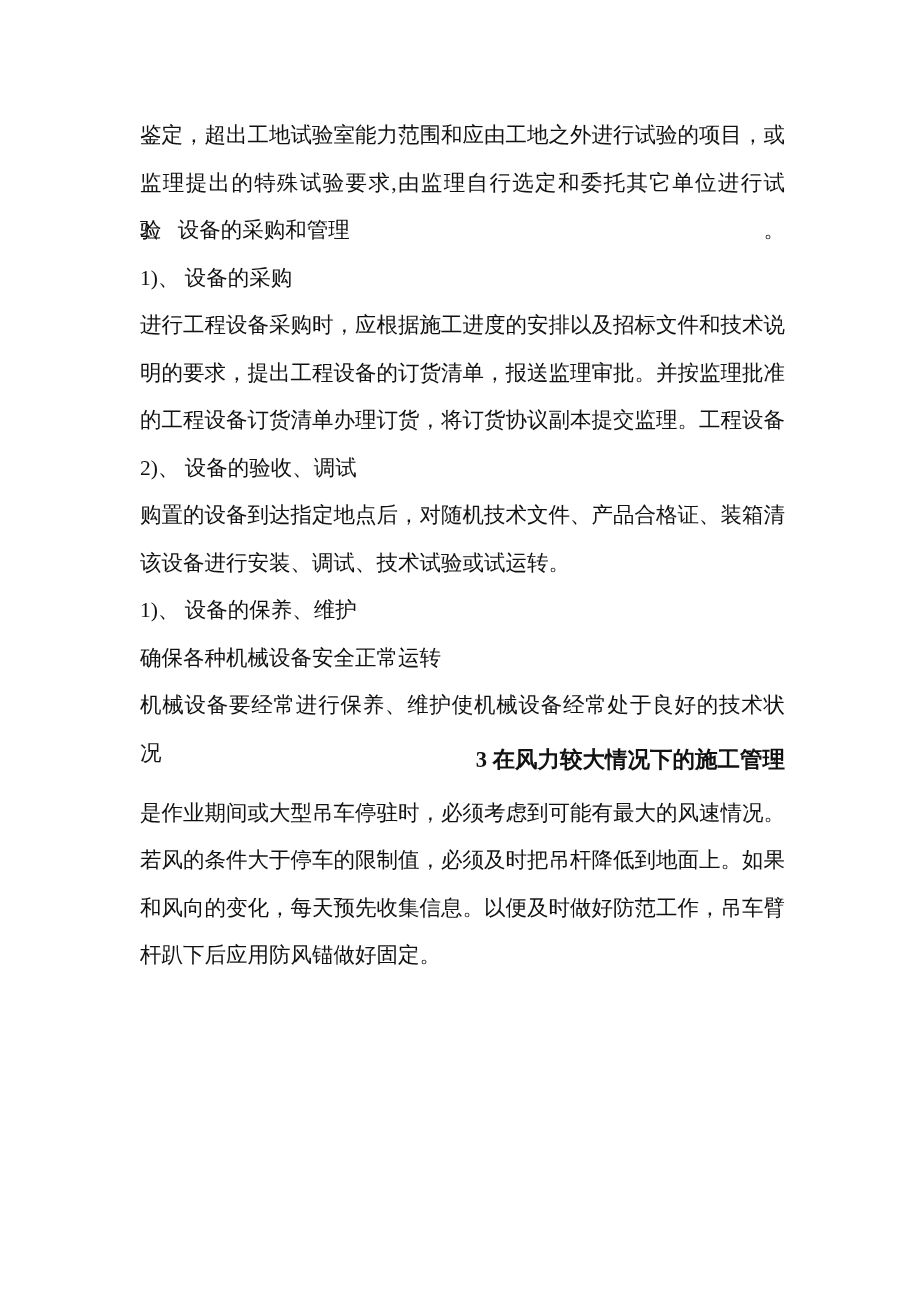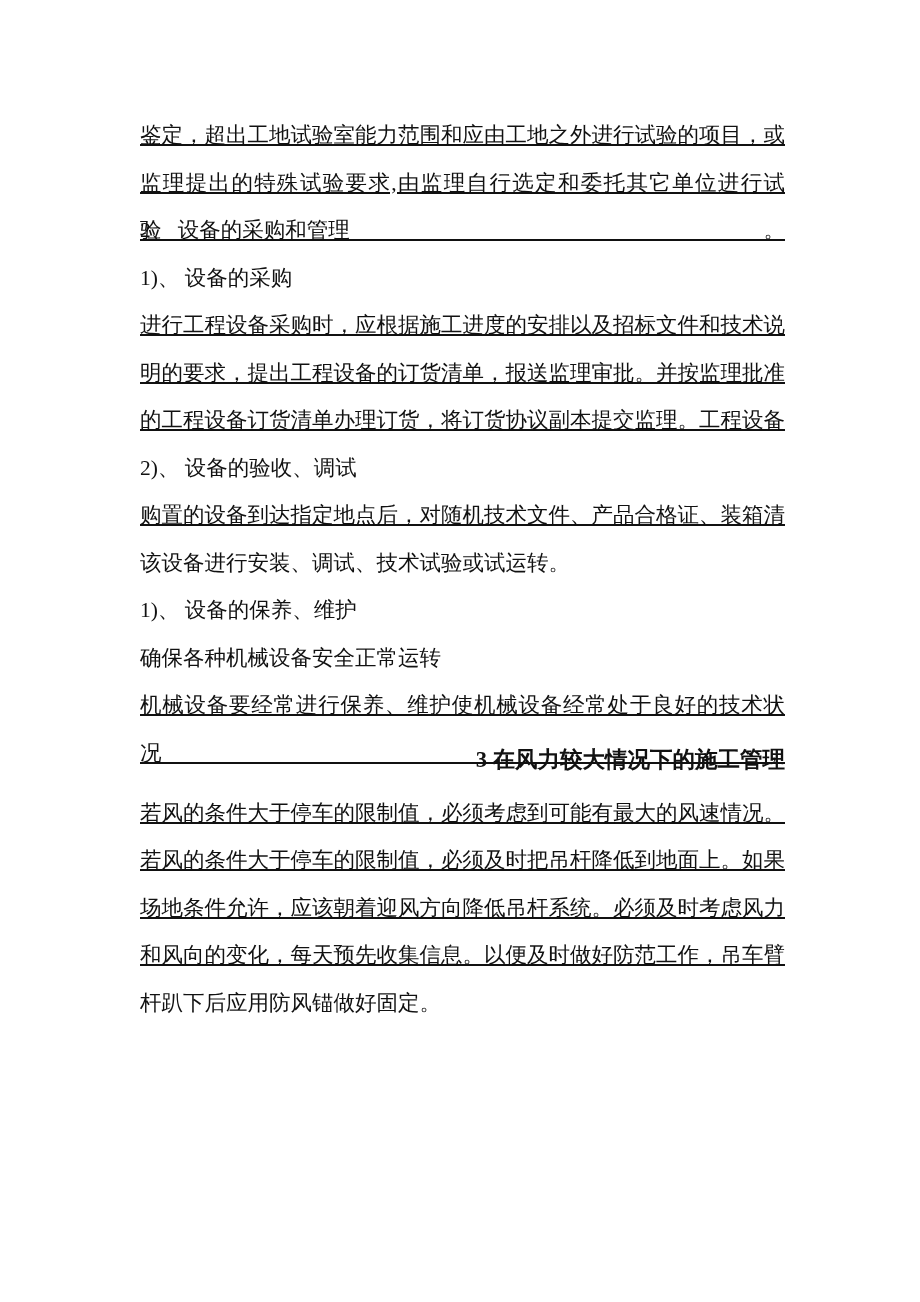--- a/index.html
+++ b/index.html
@@ -25,21 +25,20 @@
     height: 47.5px;
     line-height: 47.5px;
     font-size: 21.5px;
     white-space: pre-wrap;
     letter-spacing: 0;
   }
   
   .line.jf {
     text-align: justify;
     text-align-last: justify;
-    text-decoration: underline;
   }
   
   .line.plain {
     text-align: left;
   }
   
   .line.indent {
     text-indent: 43px;
   }
   .line.heading {
@@ -61,18 +60,17 @@
   <div class="line jf">进行工程设备采购时，应根据施工进度的安排以及招标文件和技术说</div>
   <div class="line jf">明的要求，提出工程设备的订货清单，报送监理审批。并按监理批准</div>
   <div class="line jf">的工程设备订货清单办理订货，将订货协议副本提交监理。工程设备</div>
   <div class="line plain">2)、 设备的验收、调试</div>
   <div class="line jf">购置的设备到达指定地点后，对随机技术文件、产品合格证、装箱清</div>
   <div class="line plain">该设备进行安装、调试、技术试验或试运转。</div>
   <div class="line plain">1)、 设备的保养、维护</div>
   <div class="line plain">确保各种机械设备安全正常运转</div>
   <div class="line jf">机械设备要经常进行保养、维护使机械设备经常处于良好的技术状况，</div>
   <div class="line heading">3 在风力较大情况下的施工管理</div>
-  <div class="line jf">若风的条件大于停车的限制值，必须考虑到可能有最大的风速情况。</div>
+  <div class="line jf">是作业期间或大型吊车停驻时，必须考虑到可能有最大的风速情况。</div>
   <div class="line jf">若风的条件大于停车的限制值，必须及时把吊杆降低到地面上。如果</div>
-  <div class="line jf">场地条件允许，应该朝着迎风方向降低吊杆系统。必须及时考虑风力</div>
   <div class="line jf">和风向的变化，每天预先收集信息。以便及时做好防范工作，吊车臂</div>
   <div class="line plain">杆趴下后应用防风锚做好固定。</div>
 </div>
 
 </body></html>

